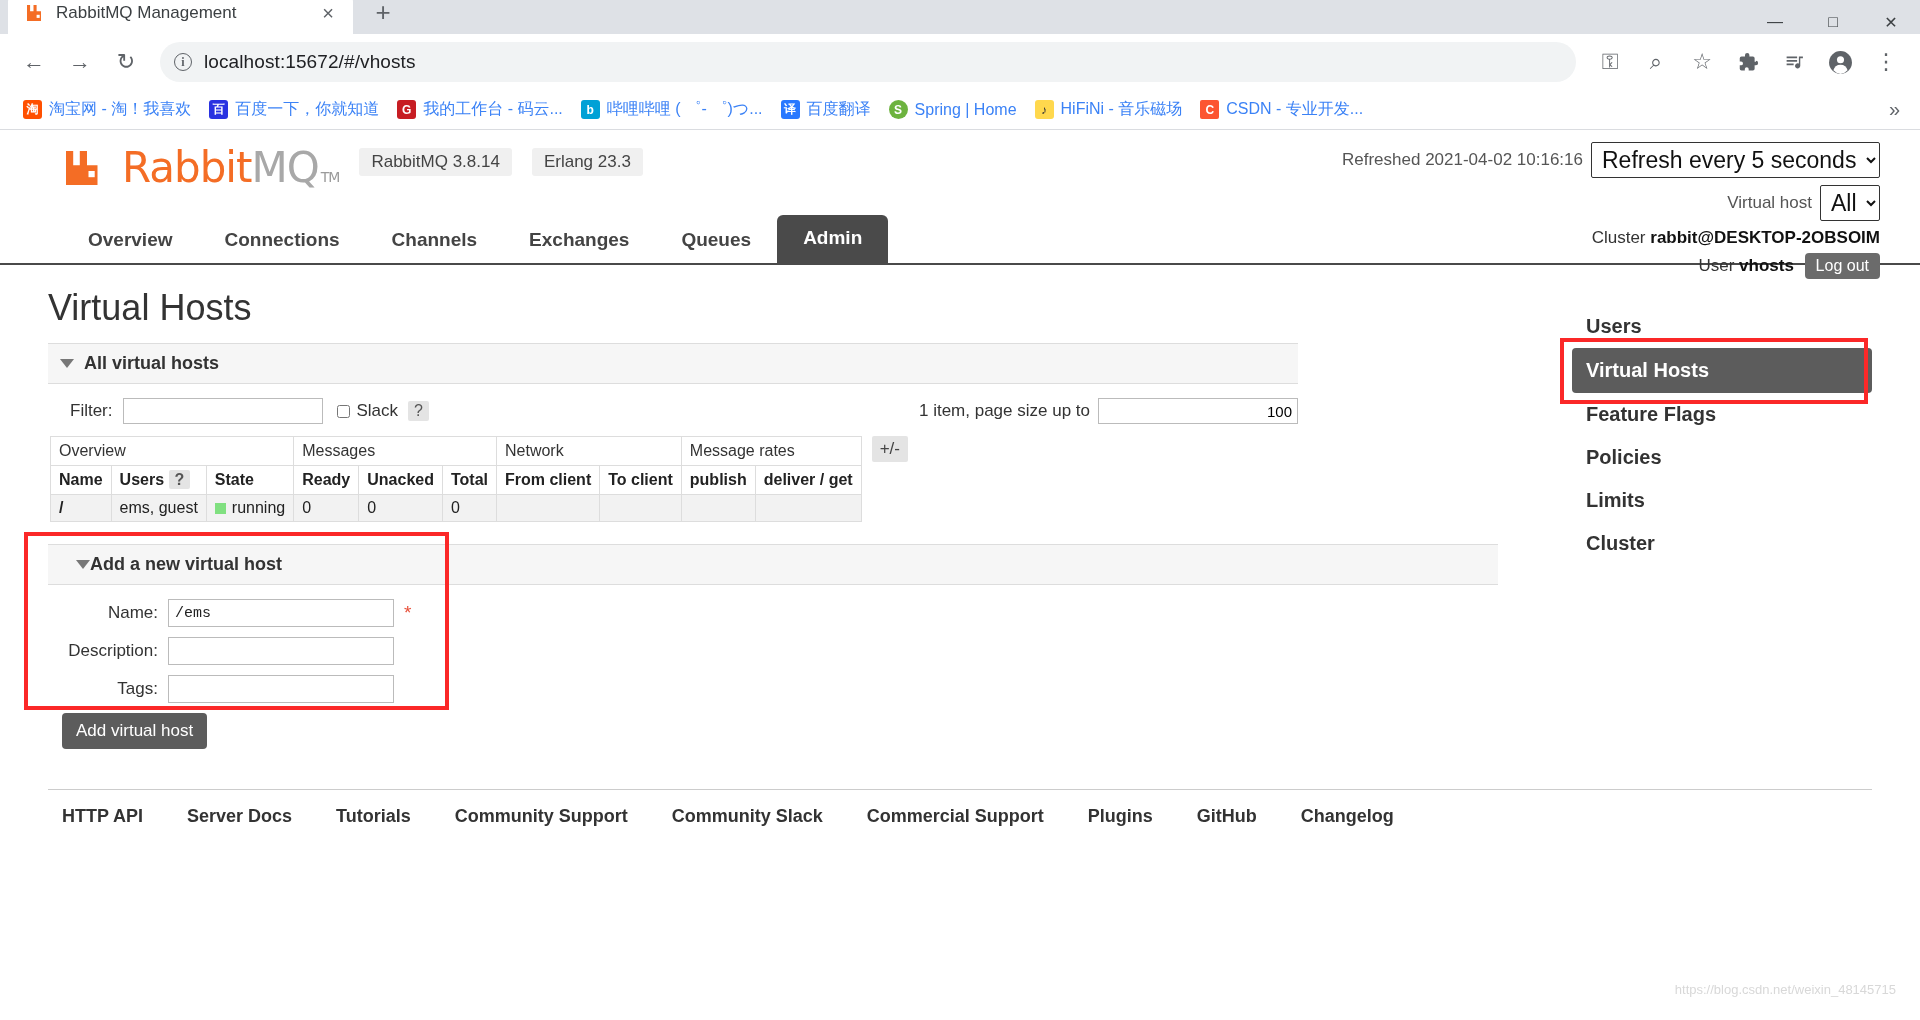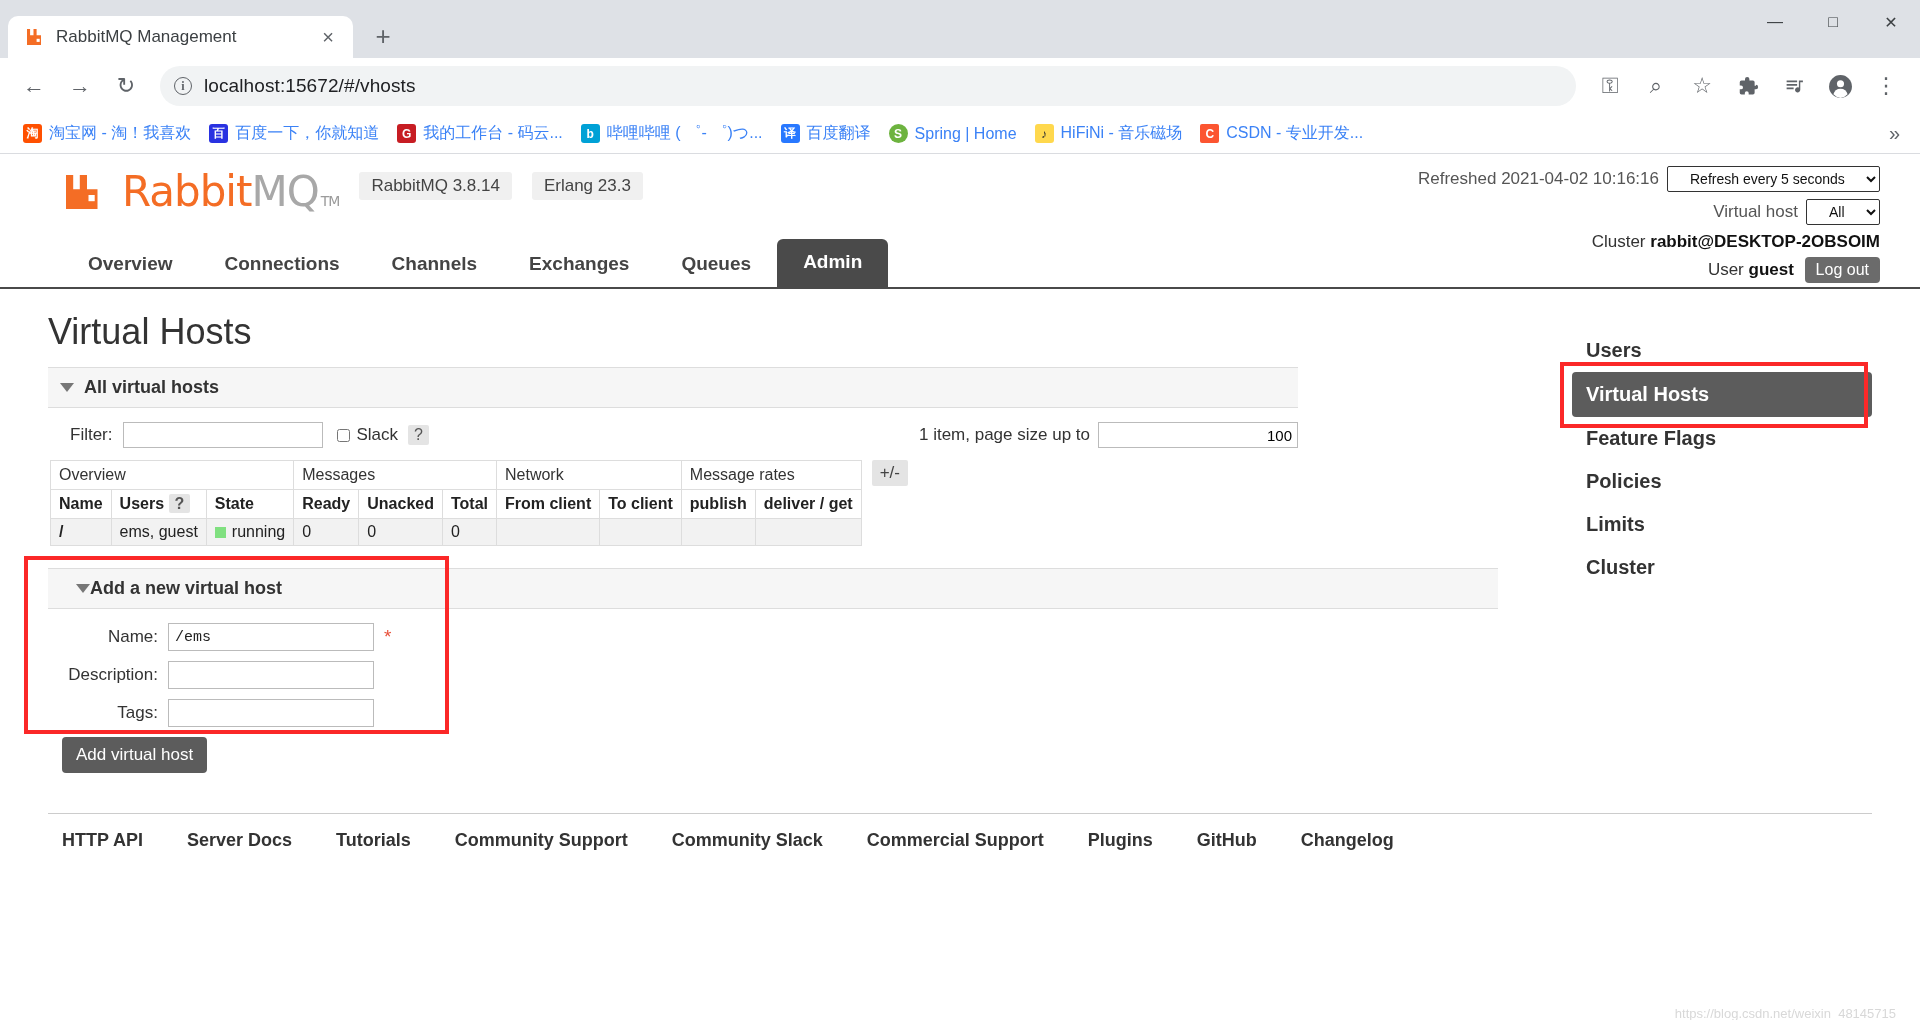--- a/index.html
+++ b/index.html
@@ -7,21 +7,21 @@
   body {
     width:1920px; height:1020px;
     font-family:"Liberation Sans", sans-serif;
     background:#ffffff; overflow:hidden;
     -webkit-font-smoothing:antialiased;
   }
 
   
   #browser-chrome { background:#dee1e6; width:1920px; }
 
-  .tabstrip { height:58px; display:flex; align-items:flex-end; padding-left:8px; position:relative; }
+  .tabstrip { height:34px; display:flex; align-items:flex-end; padding-left:8px; position:relative; }
   .tab {
     width:345px; height:42px; background:#fff;
     border-radius:10px 10px 0 0; display:flex; align-items:center;
     padding:0 12px 0 16px; gap:12px; position:relative;
   }
   .tab-favicon { width:20px; height:20px; flex:0 0 20px; position:relative; }
   .tab-title { font-size:17px; color:#3c4043; flex:1; white-space:nowrap; overflow:hidden; text-overflow:ellipsis; }
   .tab-close { font-size:20px; color:#5f6368; width:26px; height:26px; display:flex; align-items:center; justify-content:center; border-radius:50%; }
   .newtab { width:40px; height:40px; margin-left:10px; margin-bottom:2px; display:flex; align-items:center; justify-content:center; font-size:26px; color:#5f6368; }
   .winctl { position:absolute; right:0; top:0; height:44px; display:flex; align-items:center; }
@@ -54,22 +54,22 @@
   .logo-text { font-size:42px; line-height:40px; letter-spacing:-1px; font-family:"DejaVu Sans", sans-serif; }
   .logo-rabbit { color:#f46d25; }
   .logo-mq { color:#a8a8a8; }
   .logo-tm { font-size:14px; color:#9b9b9b; margin-left:2px; }
   .verbadge { background:#f0f0f0; color:#444; font-size:17px; padding:4px 12px; border-radius:3px; margin-bottom:4px; }
 
   .head-right { position:absolute; right:40px; top:12px; text-align:right; font-size:17px; color:#444;margin-left:24px; }
   .hr-row { display:flex; align-items:center; justify-content:flex-end; gap:8px; margin-bottom:7px; }
   .hr-row .lbl { color:#555; }
   select.mqsel {
-    font-family:"Liberation Sans", sans-serif; font-size:14px; color:#111;
-    border:1px solid #333; background:#fff; padding:3px 18px; border-radius:2px;
+    font-family:"Liberation Sans", sans-serif; font-size:23px; color:#111;
+    border:1px solid #333; background:#fff; padding:3px 6px; border-radius:2px;
   }
   .hr-plain { margin-bottom:5px; color:#333; font-size:17px; }
   .hr-plain b { font-weight:bold; color:#111; }
   .logout-btn { background:#6b6b6b; color:#fff; font-size:16px; padding:4px 11px; border-radius:4px; border:none;
                 font-family:"Liberation Sans", sans-serif; margin-left:6px; }
 
   .navtabs { display:flex; align-items:flex-end; padding:0 48px 0 62px; margin-top:18px; border-bottom:2px solid #4a4a4a; }
   .navtab { font-size:19px; font-weight:bold; color:#444; padding:10px 26px 12px; }
   .navtab.active { background:#4a4a4a; color:#fff; border-radius:6px 6px 0 0; padding:12px 26px 14px; }
 
@@ -100,21 +100,21 @@
   .statedot { display:inline-block; width:11px; height:11px; background:#80e080; margin-right:6px; vertical-align:-1px; }
   .plusminus { background:#e4e4e4; color:#444; font-size:17px; padding:3px 8px; border-radius:2px; margin-left:10px; vertical-align:top; }
 
   
   .addform-wrap { position:relative; margin-top:22px; width:1450px; }
   .addform-bar { background:#f6f6f6; border-top:1px solid #ddd; border-bottom:1px solid #ddd;
                  padding:9px 0 9px 28px; display:flex; align-items:center; font-size:18px; font-weight:bold; color:#333; }
   .addform-body { padding:14px 0 14px 0; }
   .frow { display:flex; align-items:center; margin-bottom:10px; }
   .flabel { width:120px; text-align:right; font-size:17px; color:#333; padding-right:10px; }
-  .finput { width:206px; height:28px; border:1px solid #bbb; font-size:15px; padding:2px 6px;
+  .finput { width:226px; height:28px; border:1px solid #bbb; font-size:15px; padding:2px 6px;
             font-family:"Liberation Mono", monospace; color:#222; }
   .req { color:#e8503a; margin-left:10px; font-size:19px; }
   .addbtn { background:#5c5c5c; color:#fff; border:none; font-size:17px; padding:8px 14px; border-radius:4px;
             font-family:"Liberation Sans", sans-serif; margin-left:14px; }
 
   
   .rightnav { position:absolute; right:48px; top:18px; width:300px; }
   .rnitem { font-size:20px; font-weight:bold; color:#333; padding:10px 0 10px 14px; }
   .rnitem.active { background:#5c5c5c; color:#fff; border-radius:4px; padding:11px 0 11px 14px; }
 
@@ -247,21 +247,21 @@
         <select class="mqsel">
           <option>All</option>
         </select>
       </div>
       <div class="hr-plain">
         <span>Cluster</span>
         <b>rabbit@DESKTOP-2OBSOIM</b>
       </div>
       <div class="hr-plain">
         <span>User</span>
-        <b>guest</b>
+        <b>vhosts</b>
         <button class="logout-btn">Log out</button>
       </div>
     </div>
   </div>
 
   <div class="navtabs">
     <div class="navtab">Overview</div>
     <div class="navtab">Connections</div>
     <div class="navtab">Channels</div>
     <div class="navtab">Exchanges</div>

